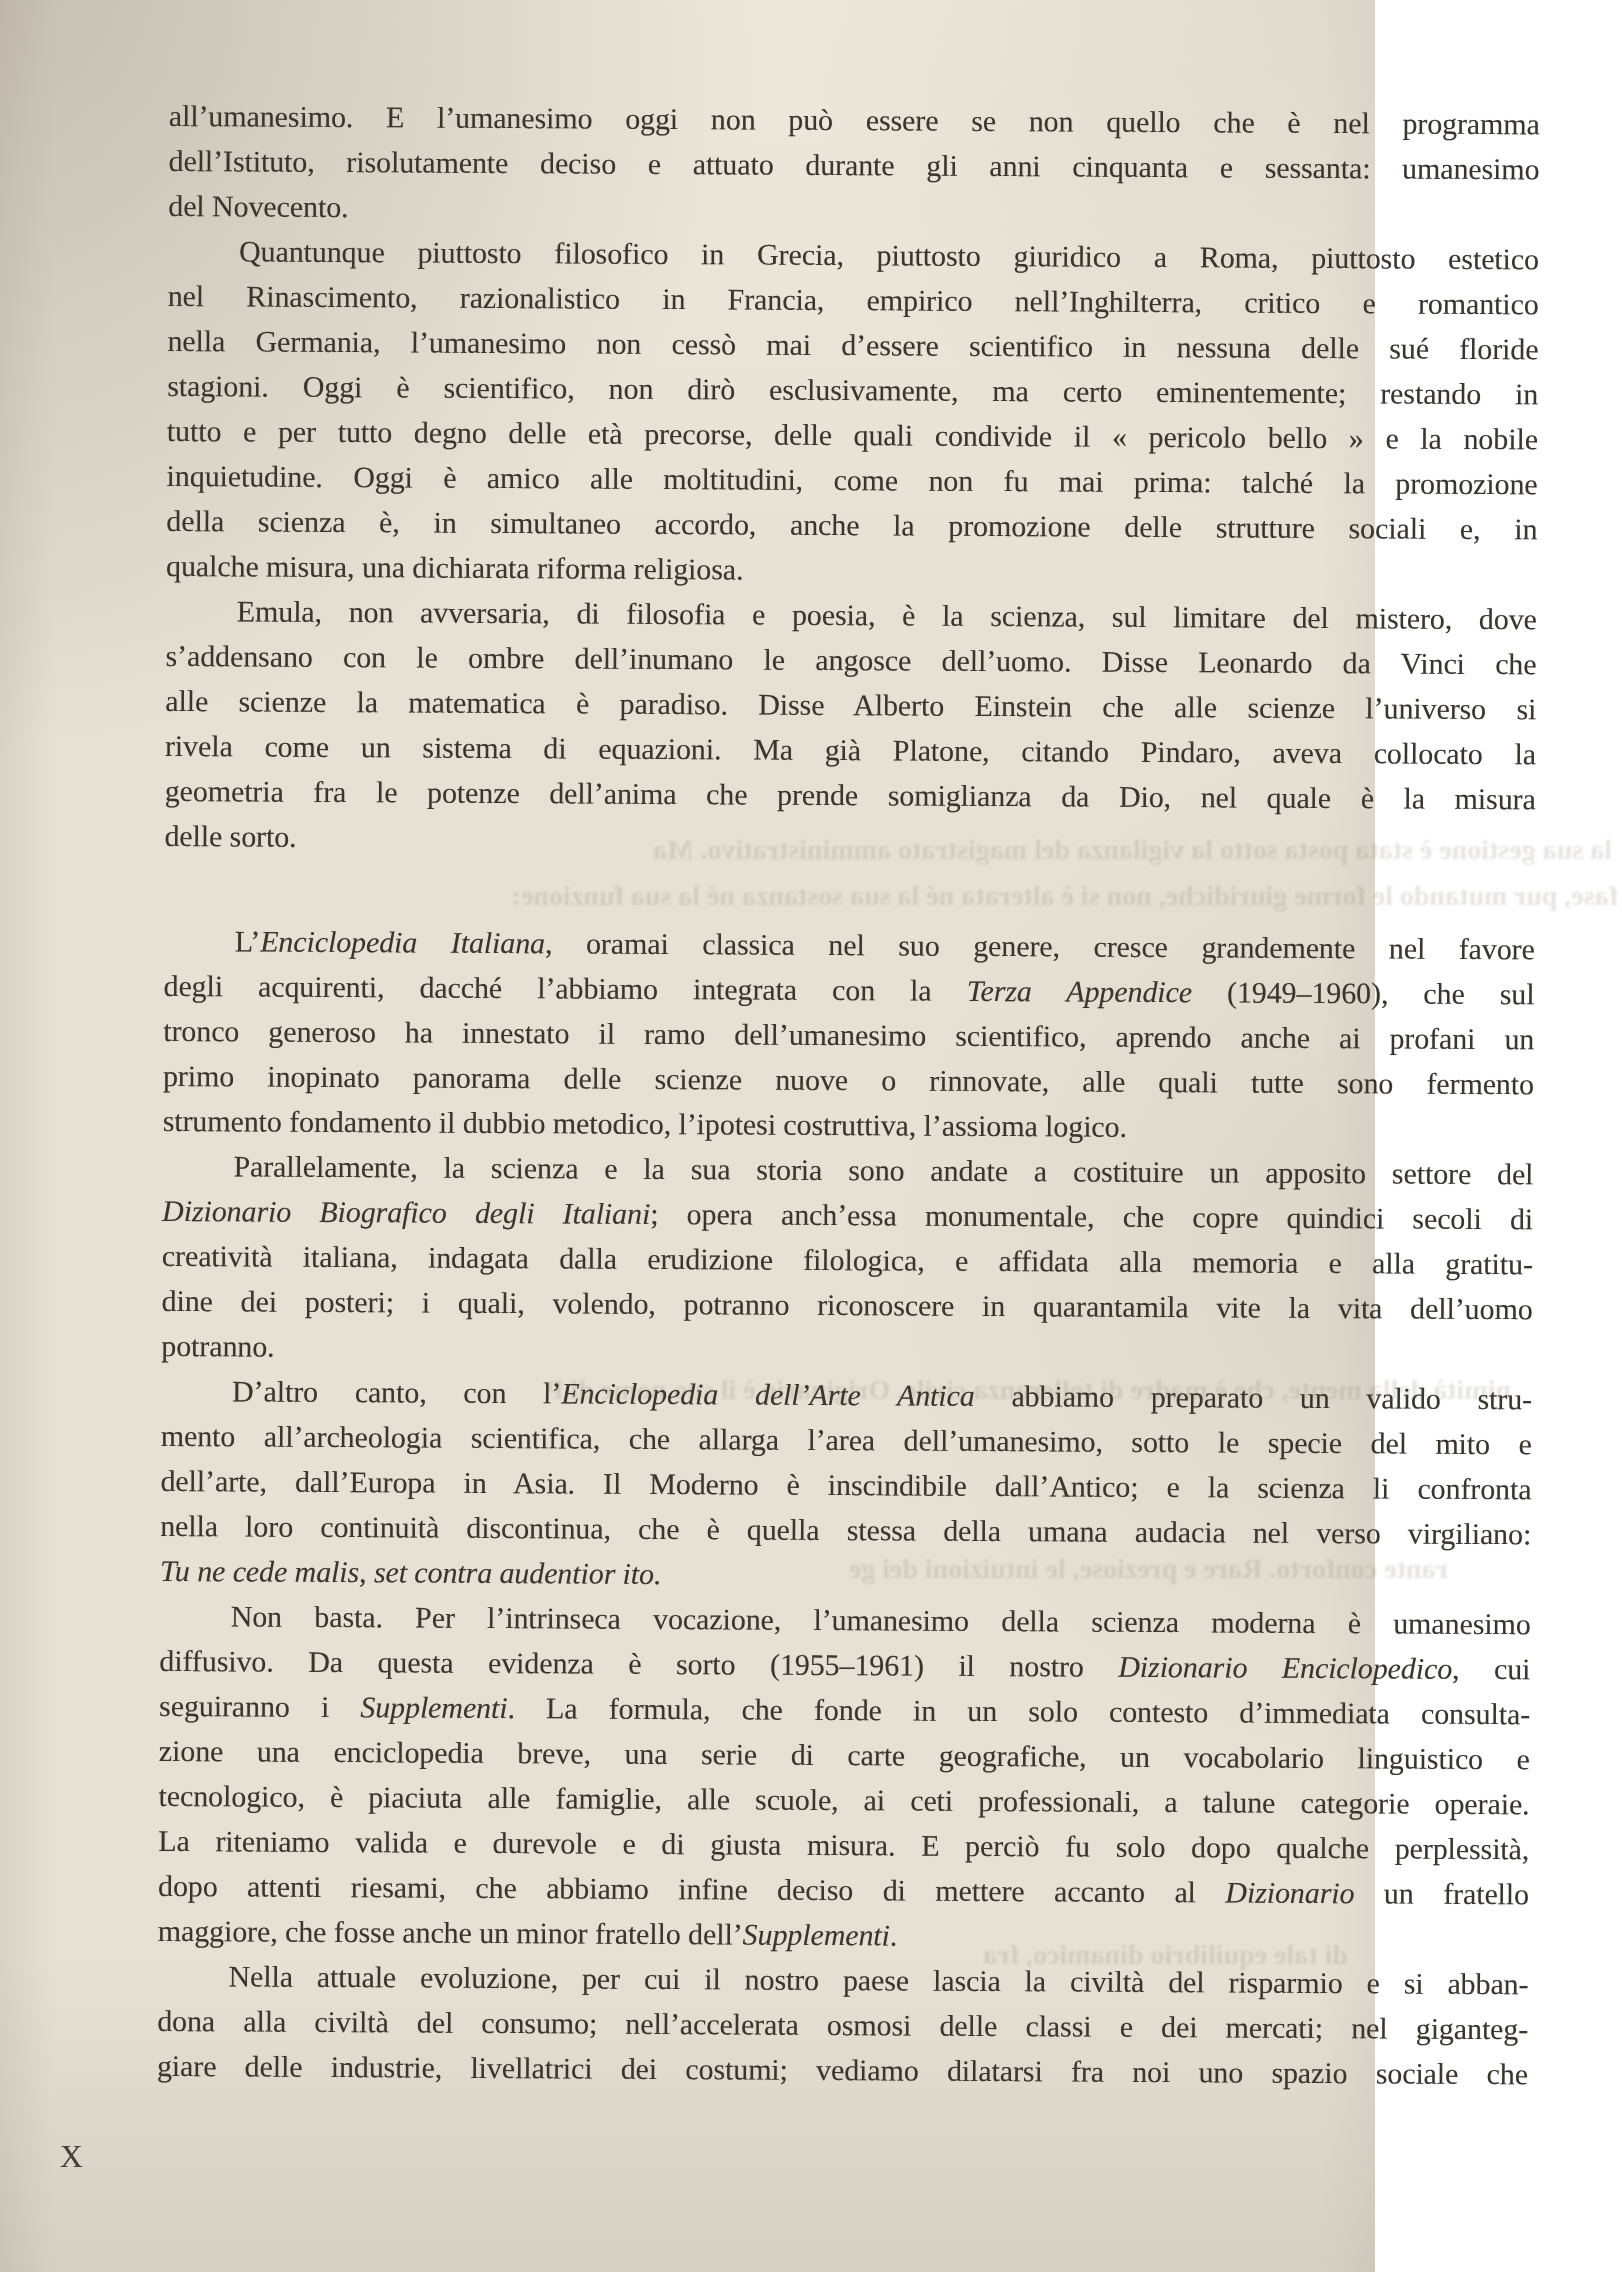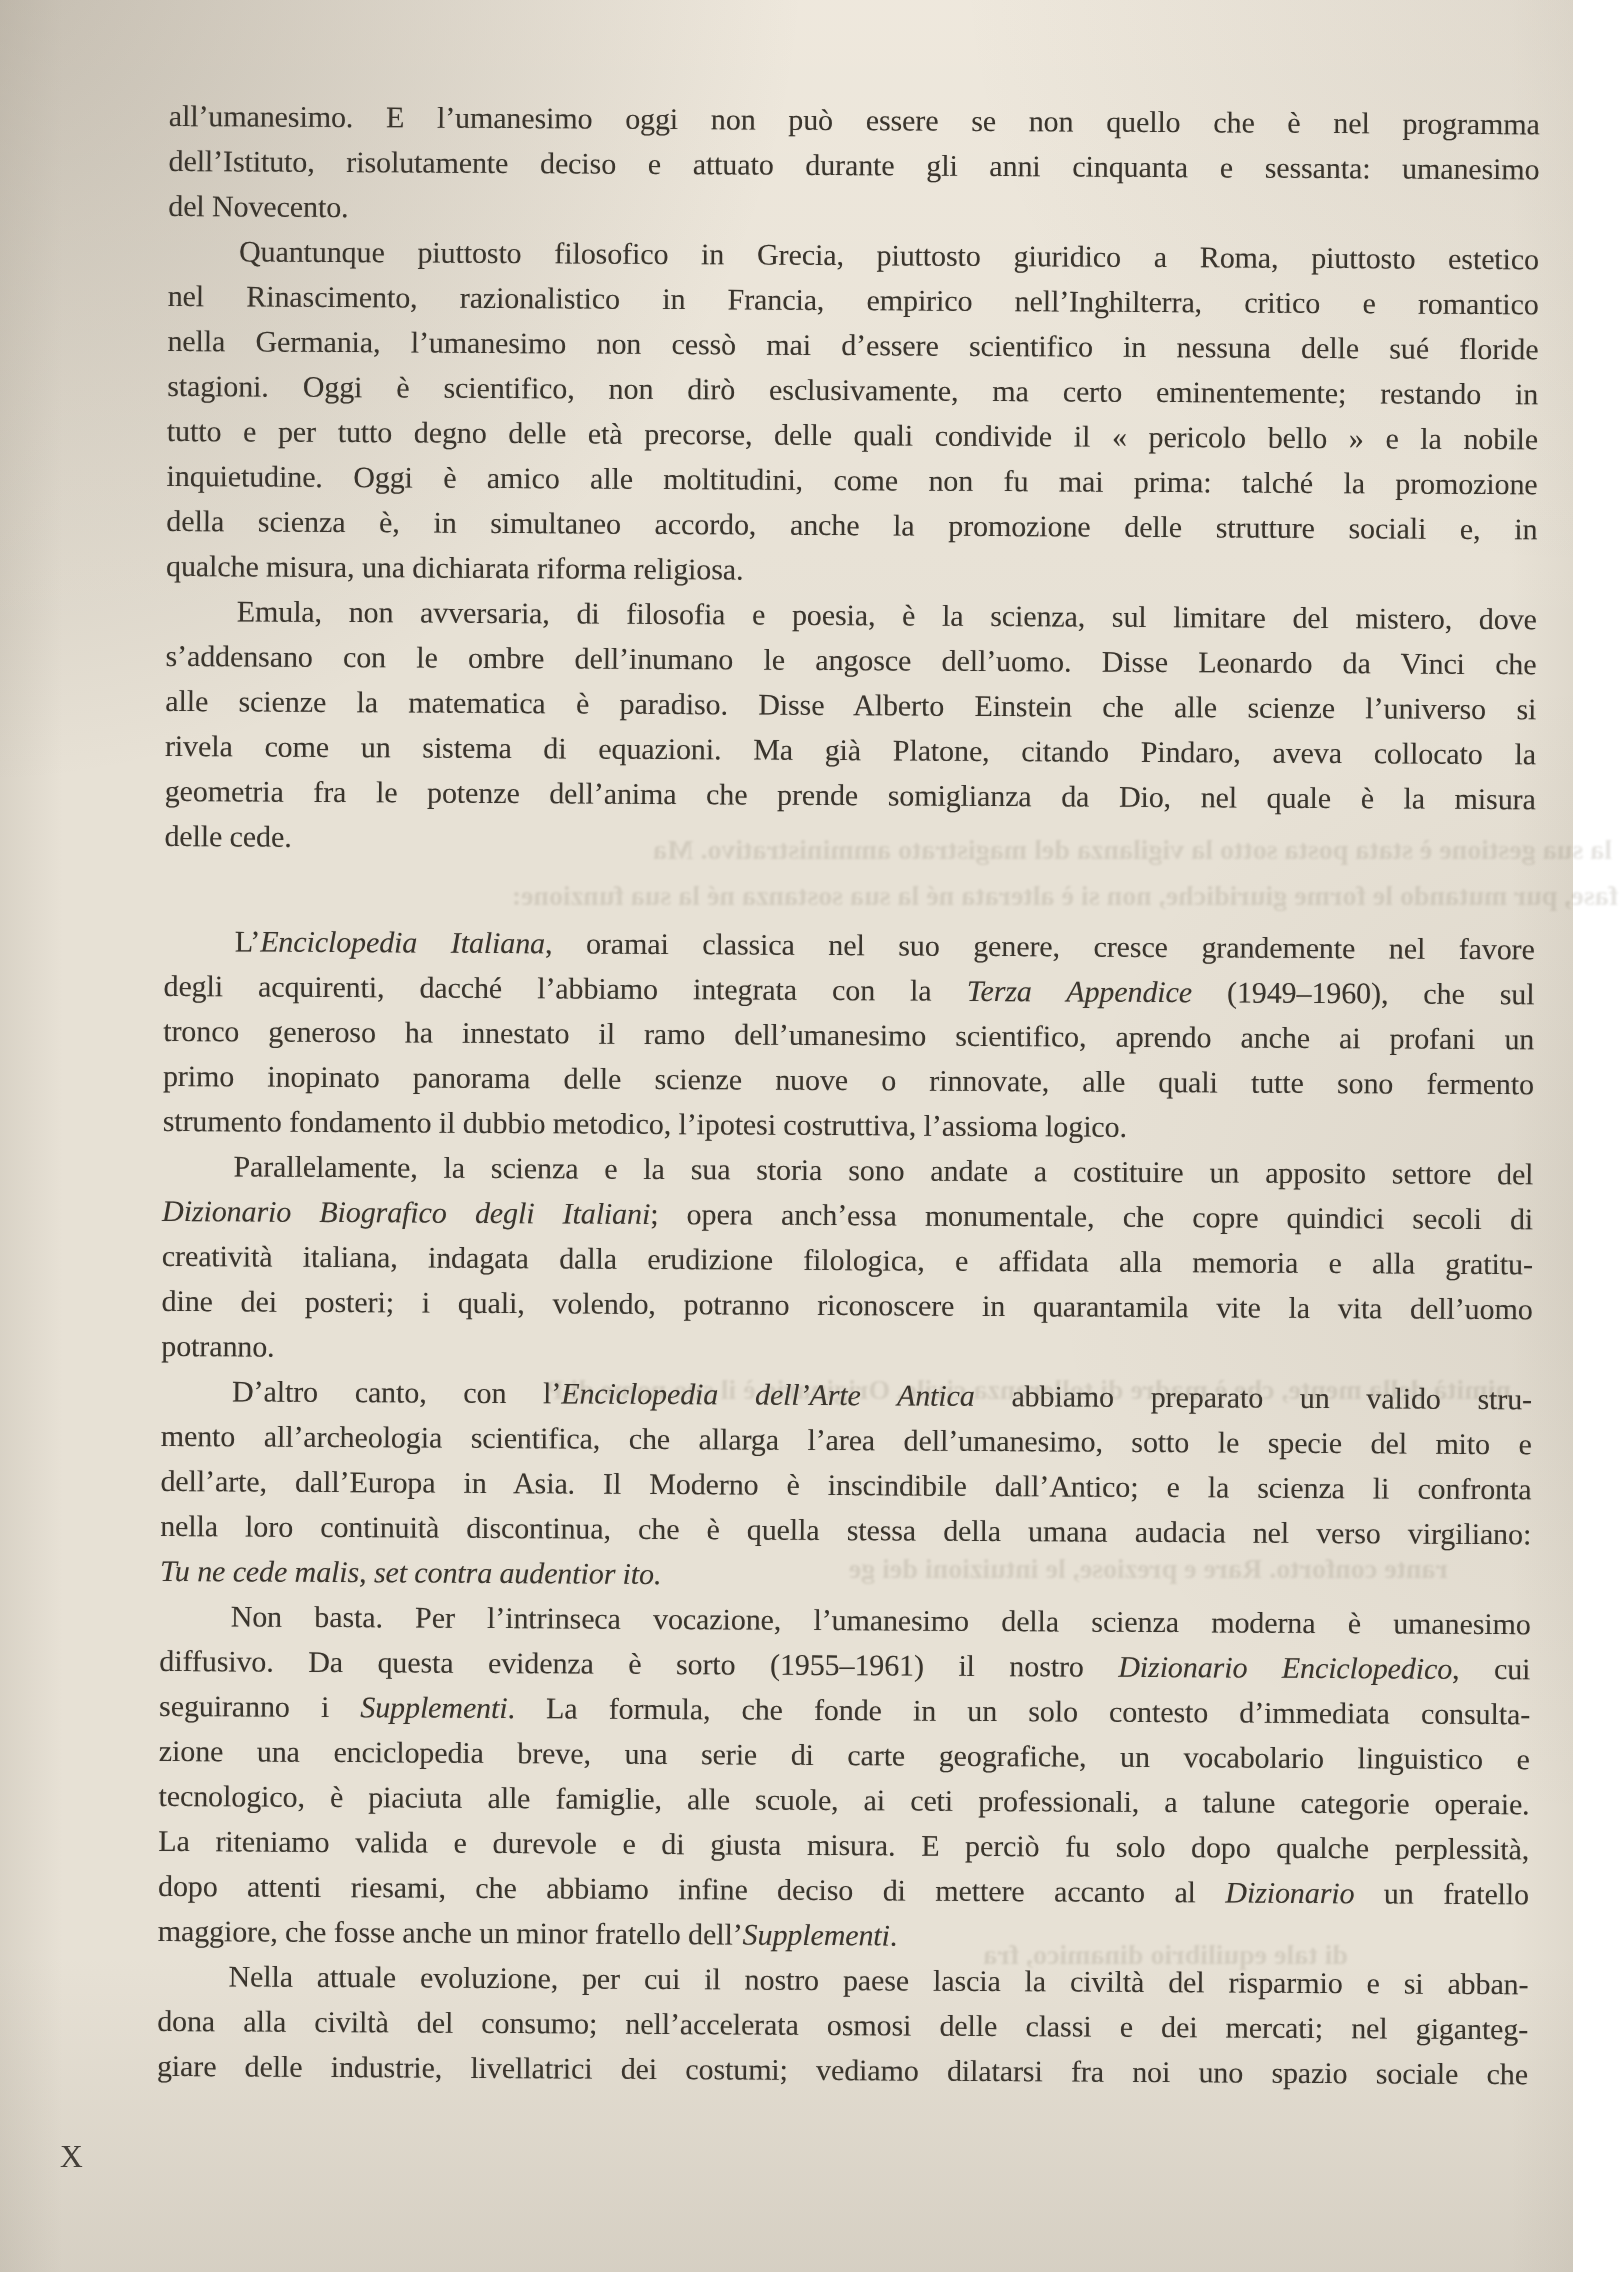--- a/index.html
+++ b/index.html
@@ -6,21 +6,21 @@
     margin: 0;
     padding: 0;
     width: 1623px;
     height: 2273px;
     overflow: hidden;
     font-family: "Liberation Serif", "DejaVu Serif", serif;
   }
   .paper {
     position: absolute;
     inset: 0;
-    width: 1573px;
+    width: 1375px;
     height: 2273px;
     background:
       radial-gradient(circle at -3% -3%, rgba(90,80,64,0.30), rgba(90,80,64,0) 30%),
       radial-gradient(circle at 100% -2%, rgba(90,80,64,0.10), rgba(90,80,64,0) 22%),
       radial-gradient(circle at 103% 55%, rgba(90,80,64,0.08), rgba(90,80,64,0) 28%),
       linear-gradient(to bottom, rgba(255,248,238,0.30), rgba(255,248,238,0) 28%),
       linear-gradient(to right, rgba(90,80,64,0.10), rgba(90,80,64,0) 4%, rgba(90,80,64,0) 96%, rgba(90,80,64,0.06)),
       linear-gradient(to bottom, rgba(90,80,64,0) 86%, rgba(90,80,64,0.12)),
       #e7e1d5;
   }
@@ -99,21 +99,21 @@
         <div class="line"><span>inquietudine. Oggi è amico alle moltitudini, come non fu mai prima: talché la promozione</span></div>
         <div class="line"><span>della scienza è, in simultaneo accordo, anche la promozione delle strutture sociali e, in</span></div>
         <div class="line end"><span>qualche misura, una dichiarata riforma religiosa.</span></div>
       </div>
       <div class="para">
         <div class="line indent"><span>Emula, non avversaria, di filosofia e poesia, è la scienza, sul limitare del mistero, dove</span></div>
         <div class="line"><span>s’addensano con le ombre dell’inumano le angosce dell’uomo. Disse Leonardo da Vinci che</span></div>
         <div class="line"><span>alle scienze la matematica è paradiso. Disse Alberto Einstein che alle scienze l’universo si</span></div>
         <div class="line"><span>rivela come un sistema di equazioni. Ma già Platone, citando Pindaro, aveva collocato la</span></div>
         <div class="line"><span>geometria fra le potenze dell’anima che prende somiglianza da Dio, nel quale è la misura</span></div>
-        <div class="line end"><span>delle cede.</span></div>
+        <div class="line end"><span>delle sorto.</span></div>
       </div>
       <div class="para gap">
         <div class="line indent"><span>L’</span><span class="it">Enciclopedia Italiana</span><span>, oramai classica nel suo genere, cresce grandemente nel favore</span></div>
         <div class="line"><span>degli acquirenti, dacché l’abbiamo integrata con la </span><span class="it">Terza Appendice</span><span> (1949–1960), che sul</span></div>
         <div class="line"><span>tronco generoso ha innestato il ramo dell’umanesimo scientifico, aprendo anche ai profani un</span></div>
         <div class="line"><span>primo inopinato panorama delle scienze nuove o rinnovate, alle quali tutte sono fermento</span></div>
         <div class="line end"><span>strumento fondamento il dubbio metodico, l’ipotesi costruttiva, l’assioma logico.</span></div>
       </div>
       <div class="para">
         <div class="line indent"><span>Parallelamente, la scienza e la sua storia sono andate a costituire un apposito settore del</span></div>

